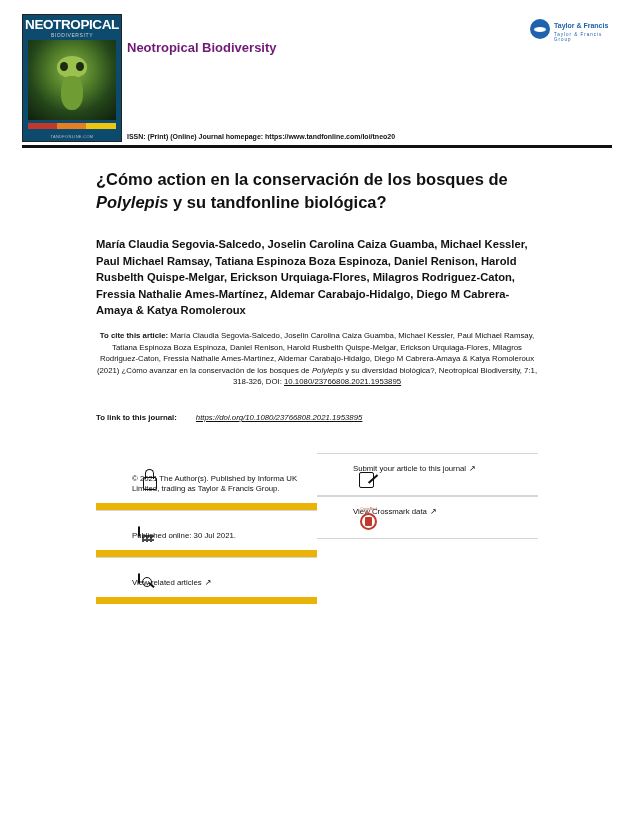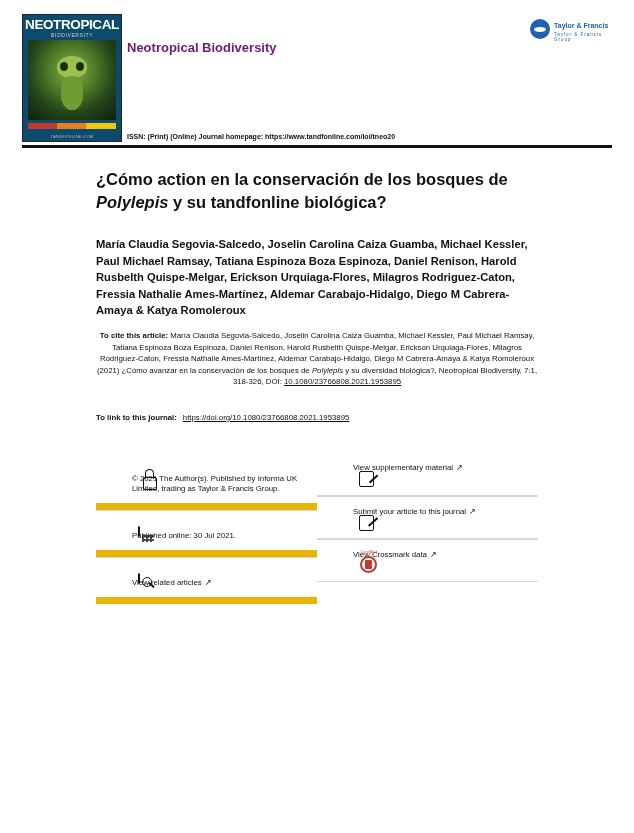--- a/index.html
+++ b/index.html
@@ -239,21 +239,22 @@
     top: 264px;
     width: 442px;
     font-size: 7.8px;
     line-height: 11.5px;
     color: #111111;
   }
   .link-block b { font-weight: bold; }
   .link-block a {
     color: #111111;
     text-decoration: underline;
-    margin-left: 6px;
+    margin-left: 19px;
+    font-style: italic;
   }
 
   
   .info-grid {
     position: absolute;
     left: 96px;
     top: 305px;
     width: 442px;
   }
   .info-col {
@@ -511,24 +512,20 @@
 
         <div class="info-row">
           <span class="info-icon icon-related"></span>
           <span class="info-text"><span>View related articles</span><span class="ext-link">↗</span></span>
         </div>
 
       </div>
 
       <div class="info-col right">
 
-        <div class="info-row first">
-          <span class="info-icon icon-suppl"></span>
-          <span class="info-text"><span>View supplementary material</span><span class="ext-link">↗</span></span>
-        </div>
 
         <div class="info-row">
           <span class="info-icon icon-submit"></span>
           <span class="info-text"><span>Submit your article to this journal</span><span class="ext-link">↗</span></span>
         </div>
 
         <div class="info-row">
           <span class="info-icon icon-crossmark">
             <span class="crossmark-label">CrossMark</span>
           </span>

